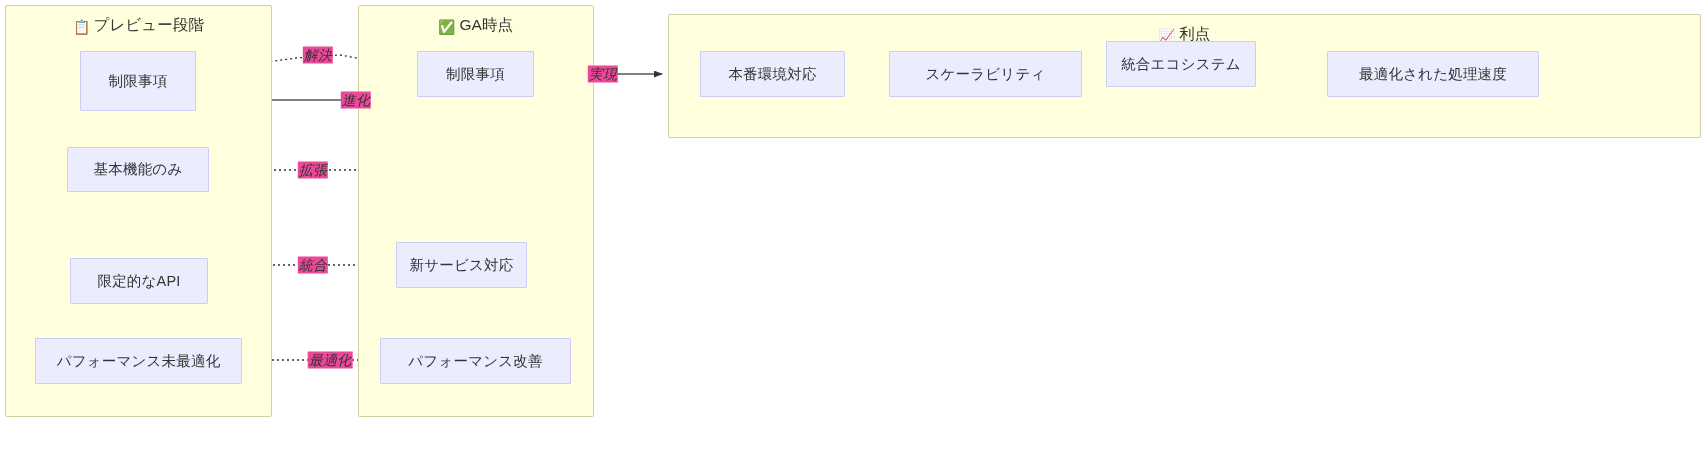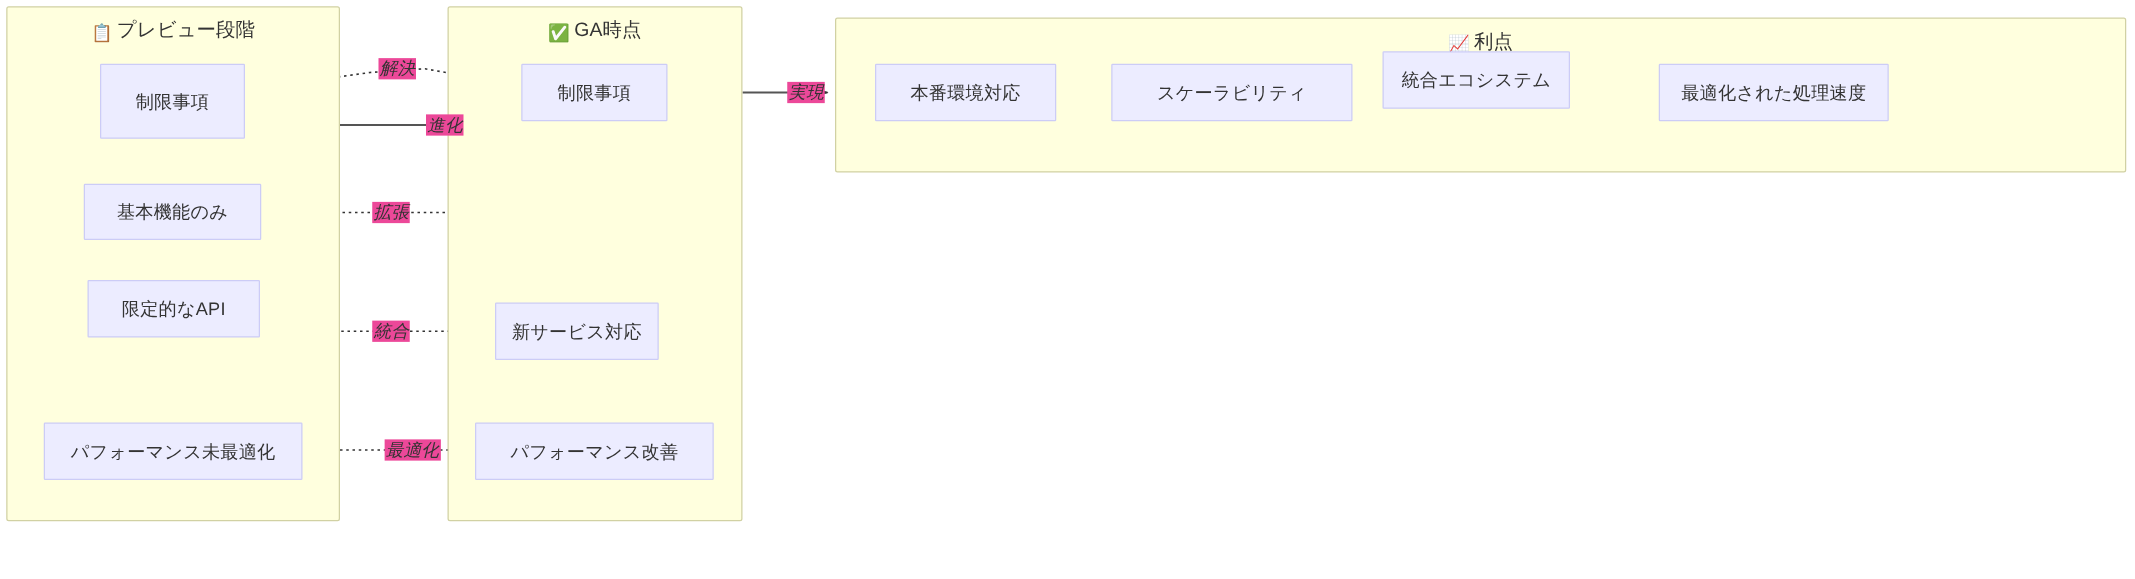--- a/index.html
+++ b/index.html
@@ -127,44 +127,44 @@
   <div class="subgraph" style="left:668px; top:14px; width:1033px; height:124px;">
     <div class="subgraph-title">
       <span class="sg-emoji emoji-chart">📈</span><span>利点</span>
     </div>
   </div>
 
   <div class="node" style="left:80px; top:51px; width:116px; height:60px;">制限事項</div>
 
   <div class="node" style="left:67px; top:147px; width:142px; height:45px;">基本機能のみ</div>
 
-  <div class="node" style="left:70px; top:224px; width:138px; height:46px;">限定的なAPI</div>
+  <div class="node" style="left:70px; top:258px; width:138px; height:46px;">限定的なAPI</div>
 
   <div class="node" style="left:35px; top:338px; width:207px; height:46px;">パフォーマンス未最適化</div>
 
   <div class="node" style="left:417px; top:51px; width:117px; height:46px;">制限事項</div>
 
 
   <div class="node" style="left:396px; top:242px; width:131px; height:46px;">新サービス対応</div>
 
   <div class="node" style="left:380px; top:338px; width:191px; height:46px;">パフォーマンス改善</div>
 
   <div class="node" style="left:700px; top:51px; width:145px; height:46px;">本番環境対応</div>
 
   <div class="node" style="left:889px; top:51px; width:193px; height:46px;">スケーラビリティ</div>
 
   <div class="node" style="left:1106px; top:41px; width:150px; height:46px;">統合エコシステム</div>
 
-  <div class="node" style="left:1327px; top:51px; width:184px; height:46px;text-align:right;">最適化された処理速度</div>
+  <div class="node" style="left:1327px; top:51px; width:212px; height:46px;text-align:right;">最適化された処理速度</div>
 
   <div class="edge-label" style="left:318px; top:55px;">解決</div>
 
   <div class="edge-label" style="left:316px; top:100px;margin-left:40px;">進化</div>
 
   <div class="edge-label" style="left:313px; top:170px;">拡張</div>
 
   <div class="edge-label" style="left:313px; top:265px;">統合</div>
 
   <div class="edge-label" style="left:314px; top:360px;margin-left:16px;">最適化</div>
 
-  <div class="edge-label" style="left:645px; top:74px;text-align:center;">実現</div>
+  <div class="edge-label" style="left:603px; top:74px;text-align:center;">実現</div>
 
 </div>
 
 </body></html>

